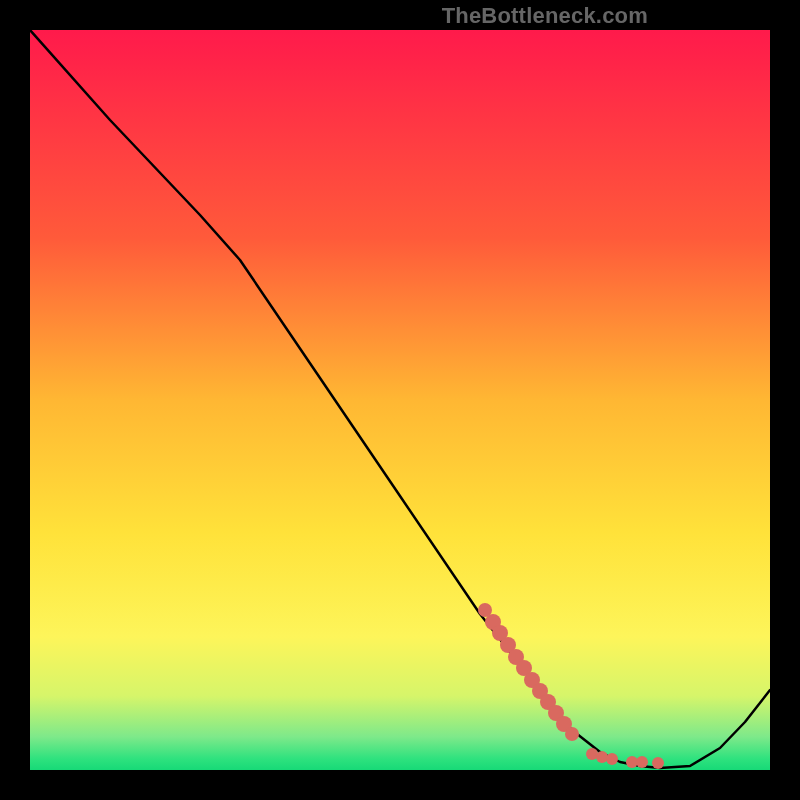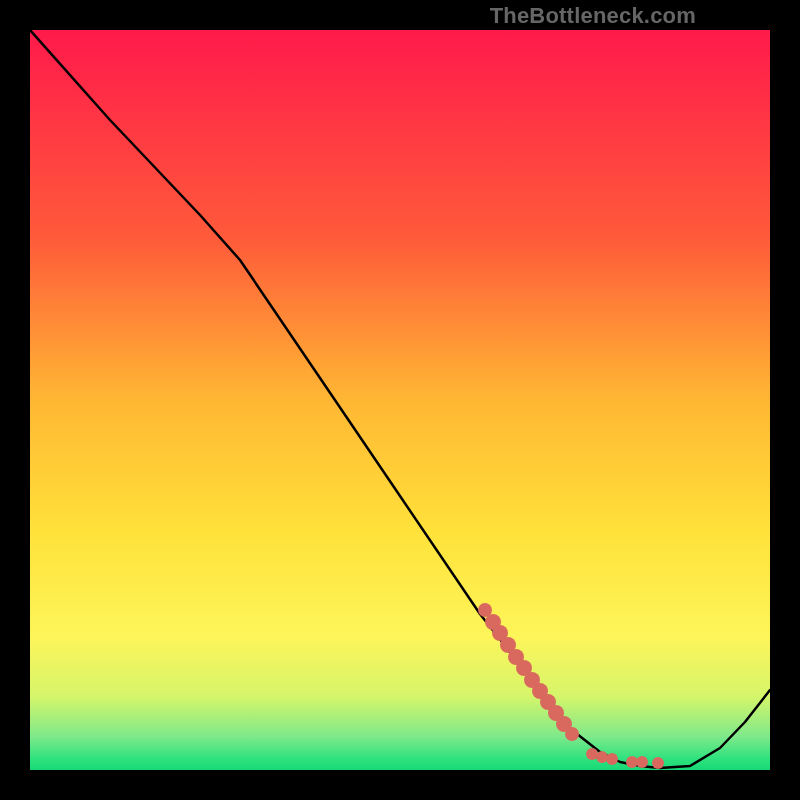--- a/index.html
+++ b/index.html
@@ -8,21 +8,20 @@
     width: 800px;
     height: 800px;
     background: #000;
     font-family: Arial, Helvetica, sans-serif;
     overflow: hidden;
   }
   .stage {
     position: relative;
     width: 656px;
     height: 800px;
-    padding-left: 48px;
   }
   .watermark {
     position: absolute;
     top: 3px;
     right: 8px;
     color: #666;
     font-size: 22px;
     font-weight: bold;
     letter-spacing: 0.2px;
     user-select: none;

